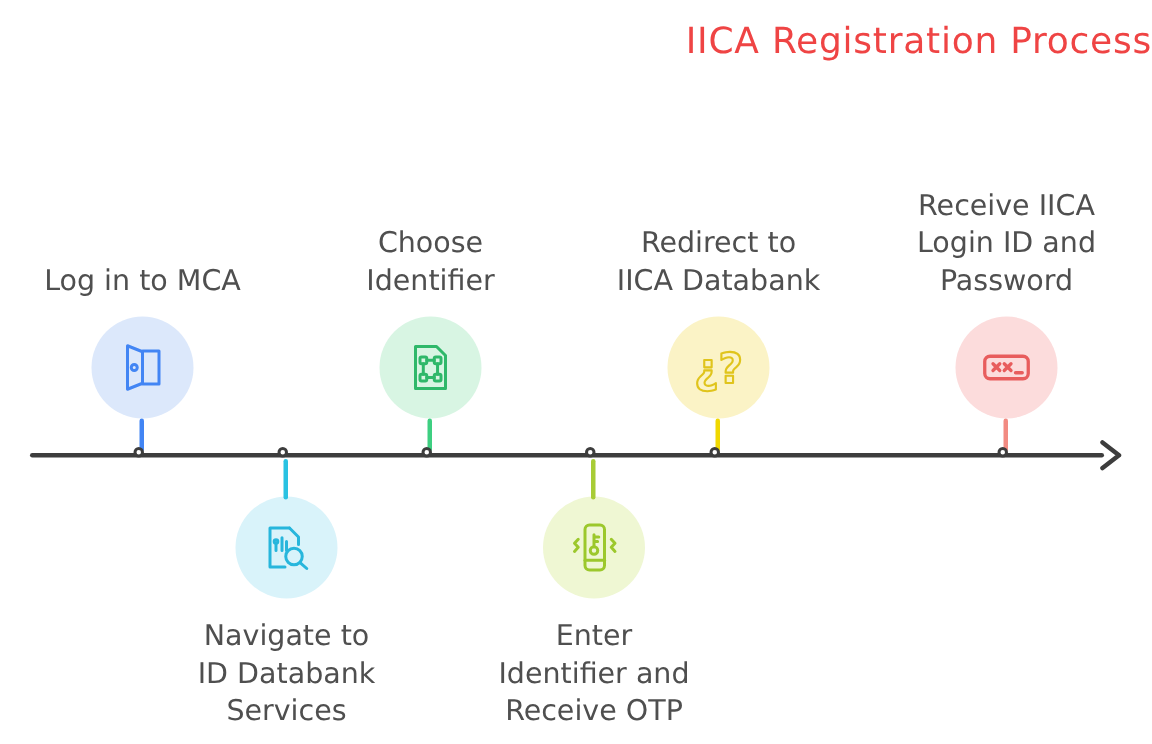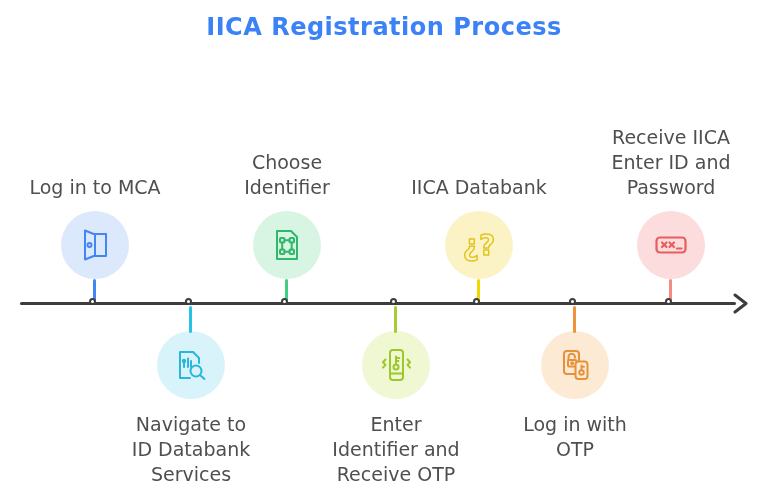--- a/index.html
+++ b/index.html
@@ -3,22 +3,22 @@
 <meta charset="utf-8">
 <style>
   * { margin:0; padding:0; box-sizing:border-box; }
   html,body { background:#ffffff; }
   .canvas {
     position:relative; width:768px; height:496px; background:#ffffff;
     font-family:"DejaVu Sans", sans-serif; overflow:hidden;
   }
   .title {
     position:absolute; top:13px; left:0; width:100%;
-    text-align:center; font-size:24px; font-weight:bold;
-    color:#3b82f6; letter-spacing:0.5px;
+    text-align:right; font-size:24px; font-weight:normal;
+    color:#ef4444; letter-spacing:0.5px;
   }
   
   .axis {
     position:absolute; left:20px; top:302px; width:716px; height:3px;
     background:#3d3d3d; border-radius:2px;
   }
   .arrowhead { position:absolute; left:733px; top:293px; width:16px; height:21px; }
   
   .step { position:absolute; top:0; width:180px; height:496px; }
   .s1 { left:5px; }   .s2 { left:101px; } .s3 { left:197px; } .s4 { left:306px; }
@@ -137,55 +137,37 @@
         <path d="M9.5 14.5 l-2.5 2.7 2.5 2.7 -2.5 2.7"></path>
         <path d="M31.5 14.5 l2.5 2.7 -2.5 2.7 2.5 2.7"></path>
       </svg>
     </div>
     <div class="connector"></div>
     <div class="node"></div>
   </div>
 
   <div class="step s5 above">
     <div class="label">
+      <span>Redirect to</span>
       <span>IICA Databank</span>
     </div>
     <div class="bubble">
       <svg class="icon" viewBox="0 0 40 40">
         <text x="20" y="30" text-anchor="middle" font-size="28" font-weight="bold" font-family="DejaVu Sans, sans-serif" stroke-width="1.4">¿?</text>
       </svg>
     </div>
     <div class="connector"></div>
     <div class="node"></div>
   </div>
 
-  <div class="step s6 below">
-    <div class="label">
-      <span>Log in with</span>
-      <span>OTP</span>
-    </div>
-    <div class="bubble">
-      <svg class="icon" viewBox="0 0 40 40">
-        <rect x="9" y="6" width="15" height="23" rx="3"></rect>
-        <path d="M13.5 15 v-3 a3.2 3.2 0 0 1 6.4 0 v0.8"></path>
-        <rect x="13" y="15" width="8.5" height="6.5" rx="1.2"></rect>
-        <circle cx="17.2" cy="18.2" r="0.9"></circle>
-        <rect x="20.5" y="16.5" width="12" height="17.5" rx="3" fill="#fdead5"></rect>
-        <circle cx="26.5" cy="27.5" r="2.2"></circle>
-        <path d="M26.5 25.3 V20.5 M26.5 21.8 H29"></path>
-      </svg>
-    </div>
-    <div class="connector"></div>
-    <div class="node"></div>
-  </div>
 
   <div class="step s7 above">
     <div class="label">
       <span>Receive IICA</span>
-      <span>Enter ID and</span>
+      <span>Login ID and</span>
       <span>Password</span>
     </div>
     <div class="bubble">
       <svg class="icon" viewBox="0 0 40 40">
         <rect x="5.5" y="12.5" width="29" height="15" rx="3.5" stroke-width="2.2"></rect>
         <path d="M11 17.5 l4.5 4.5 M15.5 17.5 l-4.5 4.5" stroke-width="2.2"></path>
         <path d="M18.5 17.5 l4.5 4.5 M23 17.5 l-4.5 4.5" stroke-width="2.2"></path>
         <path d="M26 23.5 H30.5" stroke-width="2.2"></path>
       </svg>
     </div>

